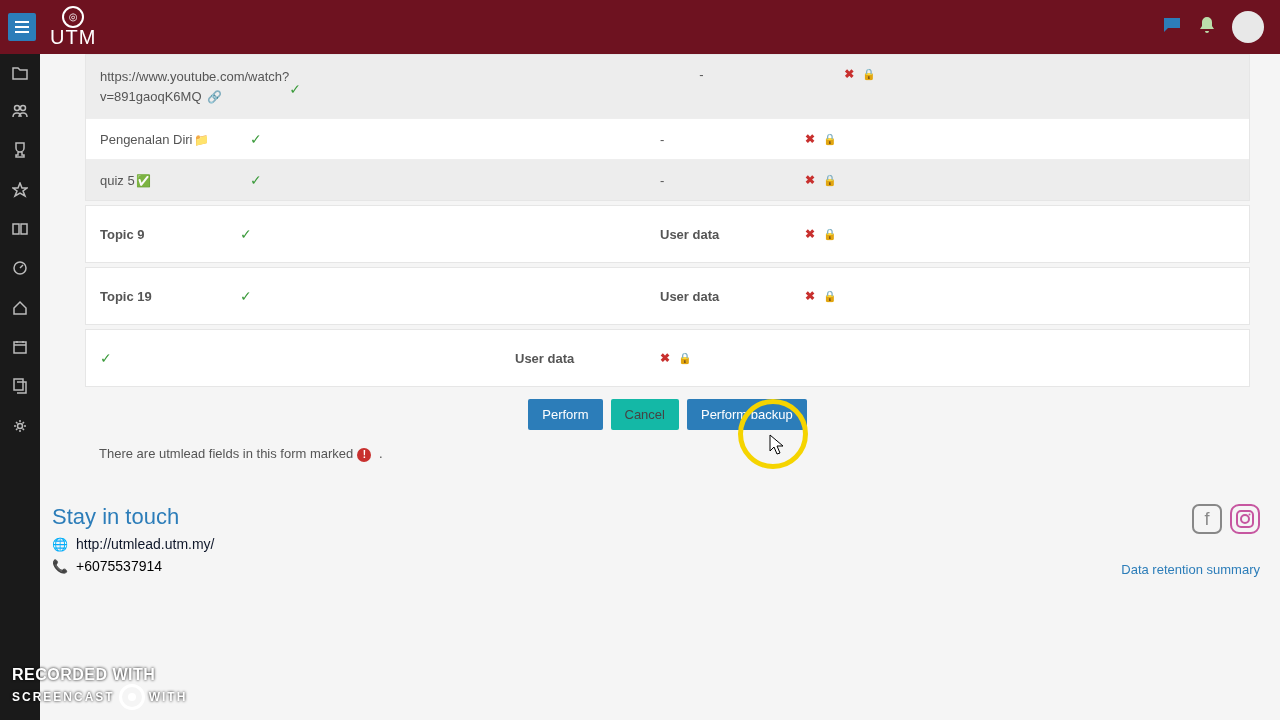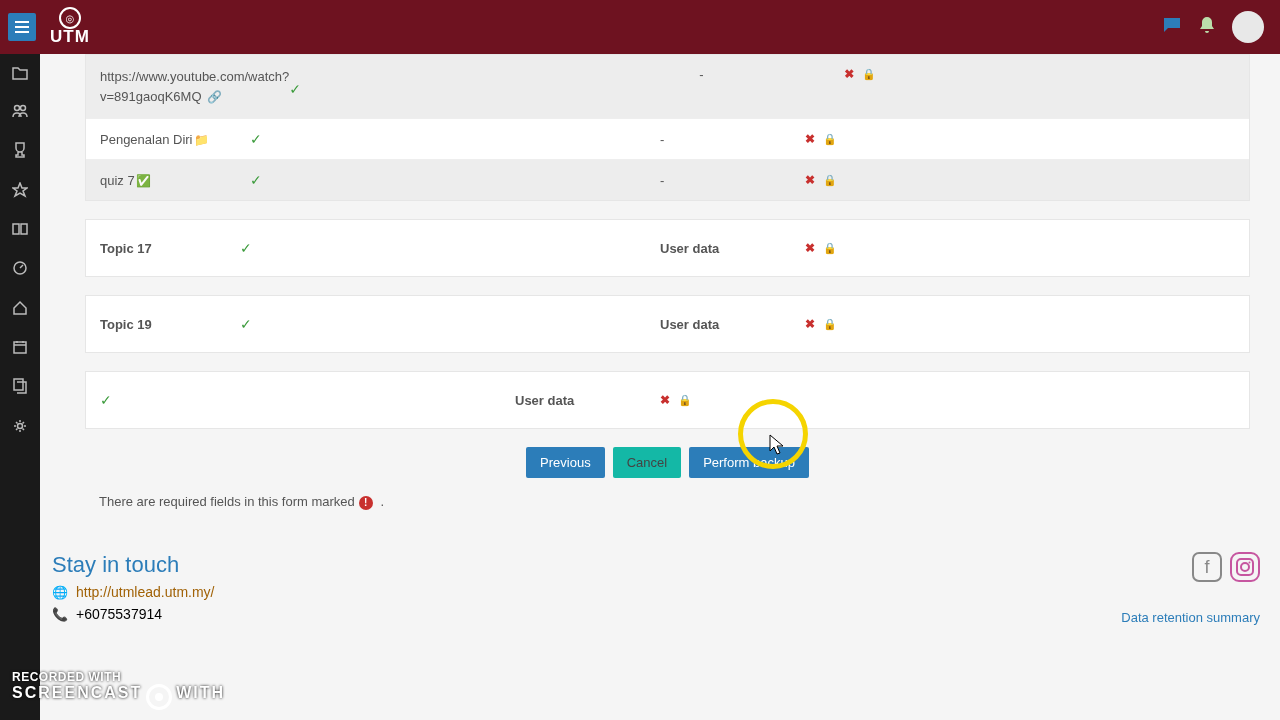--- a/index.html
+++ b/index.html
@@ -1,30 +1,30 @@
 <!DOCTYPE html>
 <html><head>
 <meta charset="utf-8">
 <style>
 *{margin:0;padding:0;box-sizing:border-box;font-family:Arial,Helvetica,sans-serif}
 body{background:#f5f5f5;width:1280px;height:720px;overflow:hidden;position:relative}
 .topbar{position:absolute;top:0;left:0;right:0;height:54px;background:#6e1220;display:flex;align-items:center;z-index:100}
 .hamburger{width:28px;height:28px;background:#2c7db9;margin-left:8px;display:flex;align-items:center;justify-content:center;color:#fff;font-size:14px;cursor:pointer;border-radius:2px}
 .logo{margin-left:14px;display:flex;flex-direction:column;align-items:center;color:#fff}
 .logo-circle{width:22px;height:22px;border:2px solid #fff;border-radius:50%;display:flex;align-items:center;justify-content:center;font-size:10px}
-.logo-text{font-size:17px;font-weight:bold;letter-spacing:1px;margin-top:-2px}
+.logo-text{font-size:20px;font-weight:normal;letter-spacing:1px;margin-top:-2px}
 .topbar-right{margin-left:auto;display:flex;align-items:center;gap:18px;padding-right:16px}
 .chat-icon,.bell-icon{color:#2c7db9;font-size:18px;cursor:pointer}
 .bell-icon{color:#cba;font-size:16px}
 .avatar{width:32px;height:32px;border-radius:50%;background:#e8e8e8;cursor:pointer}
 .sidebar{position:absolute;top:54px;left:0;bottom:0;width:40px;background:#1a1a1a;display:flex;flex-direction:column;align-items:center;padding-top:12px;gap:20px;z-index:90}
 .sidebar-icon{color:#bbb;font-size:16px;cursor:pointer}
 .main{position:absolute;top:54px;left:40px;right:0;bottom:0;overflow:hidden}
 .content-area{padding:0 30px 0 45px}
-.card{background:#fff;border:1px solid #e6e6e6;margin-bottom:18px}
+.card{background:#fff;border:1px solid #e6e6e6;margin-bottom:4px}
 .row{display:flex;align-items:center;padding:12px 14px;border-bottom:1px solid #eee;font-size:13px;color:#555}
 .row:last-child{border-bottom:none}
 .row.shaded{background:#ededed}
 .col-title{flex:0 0 140px;font-weight:normal}
 .col-title.bold{font-weight:bold}
 .col-check{flex:0 0 420px;color:#3a9a3a;font-size:14px}
 .col-user{flex:0 0 145px;font-weight:normal}
 .col-user.bold{font-weight:bold}
 .col-icons{display:flex;gap:8px;align-items:center}
 .x-icon{color:#c8302e;font-size:12px;font-weight:bold}
@@ -34,30 +34,30 @@
 .btn{padding:8px 14px;font-size:13px;border:none;cursor:pointer;border-radius:2px}
 .btn-primary{background:#2c7db9;color:#fff}
 .btn-secondary{background:#14b8a6;color:#444}
 .required-note{font-size:13px;color:#555;padding:8px 0 18px 14px}
 .req-icon{display:inline-block;width:14px;height:14px;background:#c8302e;color:#fff;border-radius:50%;font-size:10px;text-align:center;line-height:14px;font-weight:bold;margin:0 4px}
 .footer{margin-top:6px;padding:18px 20px 0 12px;display:flex;justify-content:space-between;background:rgba(245,245,245,0.6)}
 .footer-left{}
 .stay{color:#2c7db9;font-size:22px;font-weight:normal;margin-bottom:6px}
 .org{color:#444;font-size:17px;margin-bottom:10px}
 .contact{display:flex;align-items:center;gap:8px;font-size:14px;margin-bottom:6px}
-.contact a{color:#a16207;text-decoration:none}
+.contact a{color:#0f172a;text-decoration:none}
 .contact-icon{color:#888;font-size:13px;width:16px;text-align:center}
 .footer-right{text-align:right}
 .social{display:flex;gap:8px;justify-content:flex-end;margin-bottom:28px}
 .social-icon{width:30px;height:30px;border:2px solid #888;border-radius:7px;display:flex;align-items:center;justify-content:center;color:#888;font-size:18px;cursor:pointer}
 .social-icon.ig{border-radius:9px;color:#c656a0;border-color:#c656a0}
 .retain{color:#2c7db9;font-size:13px;cursor:pointer}
 .watermark{position:absolute;left:12px;bottom:10px;color:#fff;font-weight:bold;z-index:200;text-shadow:0 0 3px #000}
-.wm1{font-size:12px;letter-spacing:0.5px}
-.wm2{font-size:16px;letter-spacing:2px;display:flex;align-items:flex-start;gap:4px}
+.wm1{font-size:16px;letter-spacing:0.5px}
+.wm2{font-size:12px;letter-spacing:2px;display:flex;align-items:center;gap:4px}
 .wm-o{display:inline-flex;width:26px;height:26px;border:3px solid #fff;border-radius:50%;align-items:center;justify-content:center}
 .wm-dot{width:8px;height:8px;background:#fff;border-radius:50%}
 .highlight{position:absolute;width:70px;height:70px;border:5px solid #f5d400;border-radius:50%;left:738px;top:399px;z-index:150;pointer-events:none}
 .cursor{position:absolute;left:769px;top:434px;z-index:160;pointer-events:none}
 .first-card .row{min-height:36px}
 .url-text{line-height:1.5;max-width:200px}
 </style>
 </head>
 <body>
 
@@ -143,33 +143,33 @@
       <div class="row">
         <div class="col-title" style="flex:0 0 150px"><span>Pengenalan Diri</span><span class="emoji">📁</span></div>
         <div class="col-check" style="flex:0 0 410px">✓</div>
         <div class="col-user">-</div>
         <div class="col-icons">
             <span class="x-icon">✖</span>
             <span class="lock-icon">🔒</span>
           </div>
       </div>
       <div class="row shaded">
-        <div class="col-title" style="flex:0 0 150px"><span>quiz 7</span><span class="emoji">✅</span></div>
+        <div class="col-title" style="flex:0 0 150px"><span>quiz 5</span><span class="emoji">✅</span></div>
         <div class="col-check" style="flex:0 0 410px">✓</div>
         <div class="col-user">-</div>
         <div class="col-icons">
             <span class="x-icon">✖</span>
             <span class="lock-icon">🔒</span>
           </div>
       </div>
     </div>
 
     <div class="card">
       <div class="row" style="padding:20px 14px">
-        <div class="col-title bold">Topic 17</div>
+        <div class="col-title bold">Topic 9</div>
         <div class="col-check">✓</div>
         <div class="col-user bold">User data</div>
         <div class="col-icons">
             <span class="x-icon">✖</span>
             <span class="lock-icon">🔒</span>
           </div>
       </div>
     </div>
 
     <div class="card">
@@ -189,27 +189,27 @@
         <div class="col-check" style="flex:0 0 415px">✓</div>
         <div class="col-user bold">User data</div>
         <div class="col-icons">
             <span class="x-icon">✖</span>
             <span class="lock-icon">🔒</span>
           </div>
       </div>
     </div>
 
     <div class="buttons">
-      <button class="btn btn-primary">Previous</button>
+      <button class="btn btn-primary">Perform</button>
       <button class="btn btn-secondary">Cancel</button>
       <button class="btn btn-primary">Perform backup</button>
     </div>
 
     <div class="required-note">
-      <span>There are required fields in this form marked</span><span class="req-icon">!</span><span> .</span>
+      <span>There are utmlead fields in this form marked</span><span class="req-icon">!</span><span> .</span>
     </div>
   </div>
 
   <div class="footer">
     <div class="footer-left">
       <div class="stay">Stay in touch</div>
       <div class="contact">
         <span class="contact-icon">🌐</span>
         <a>http://utmlead.utm.my/</a>
       </div>

